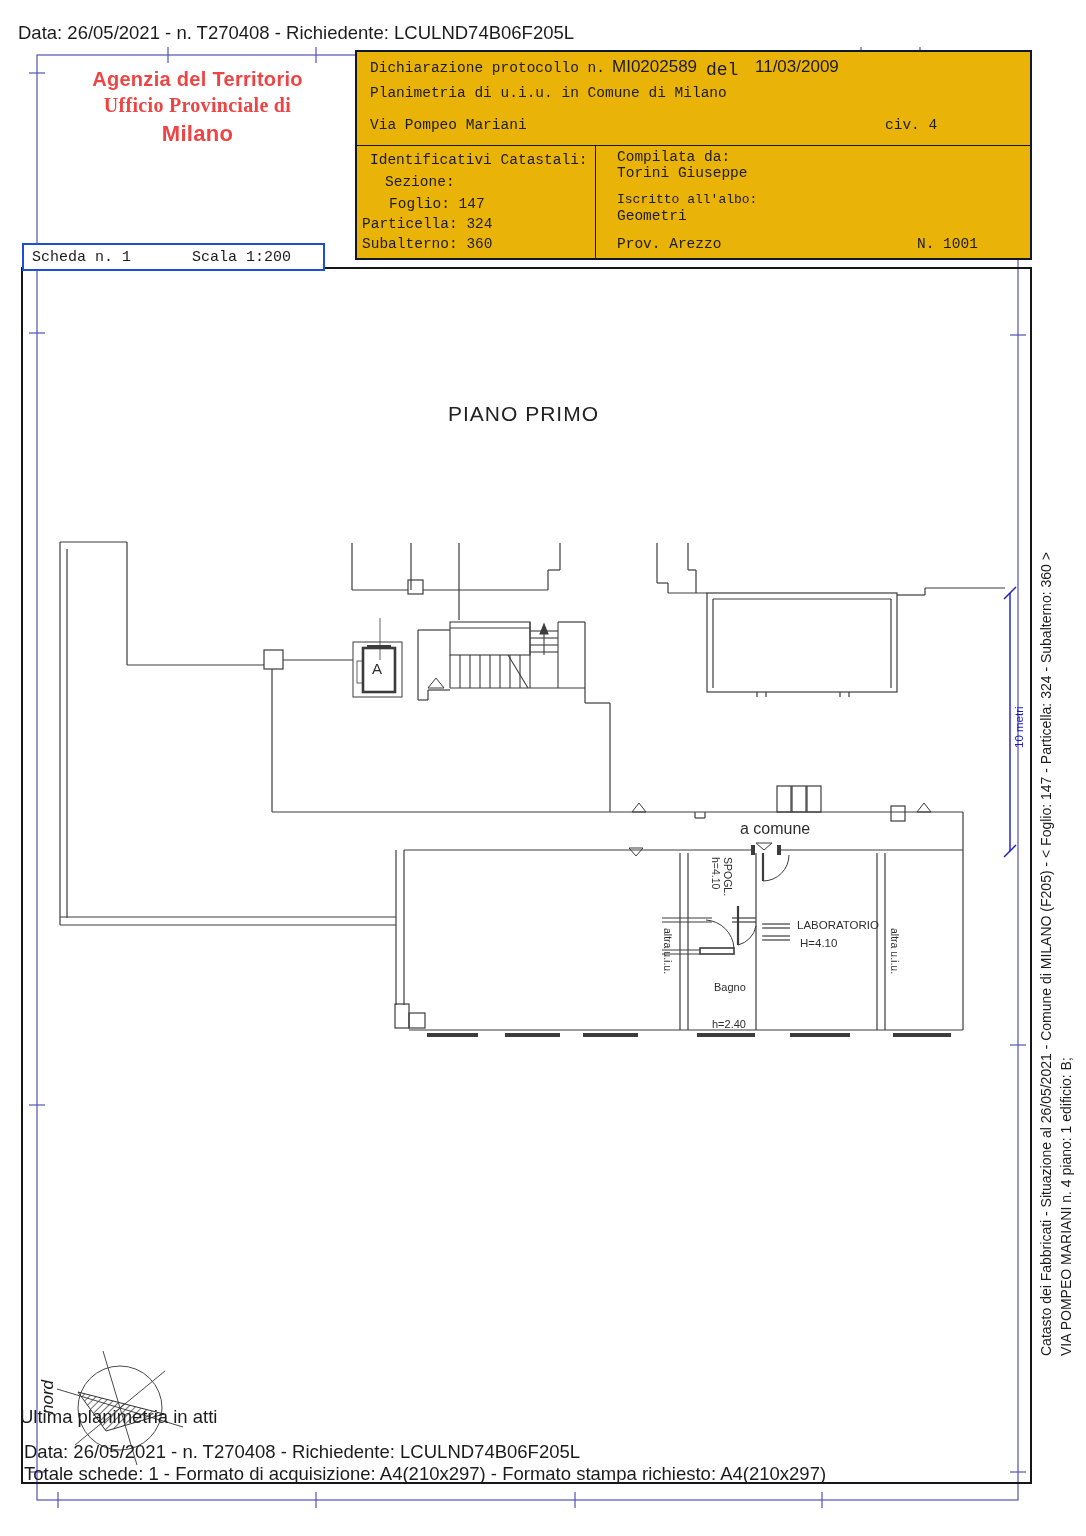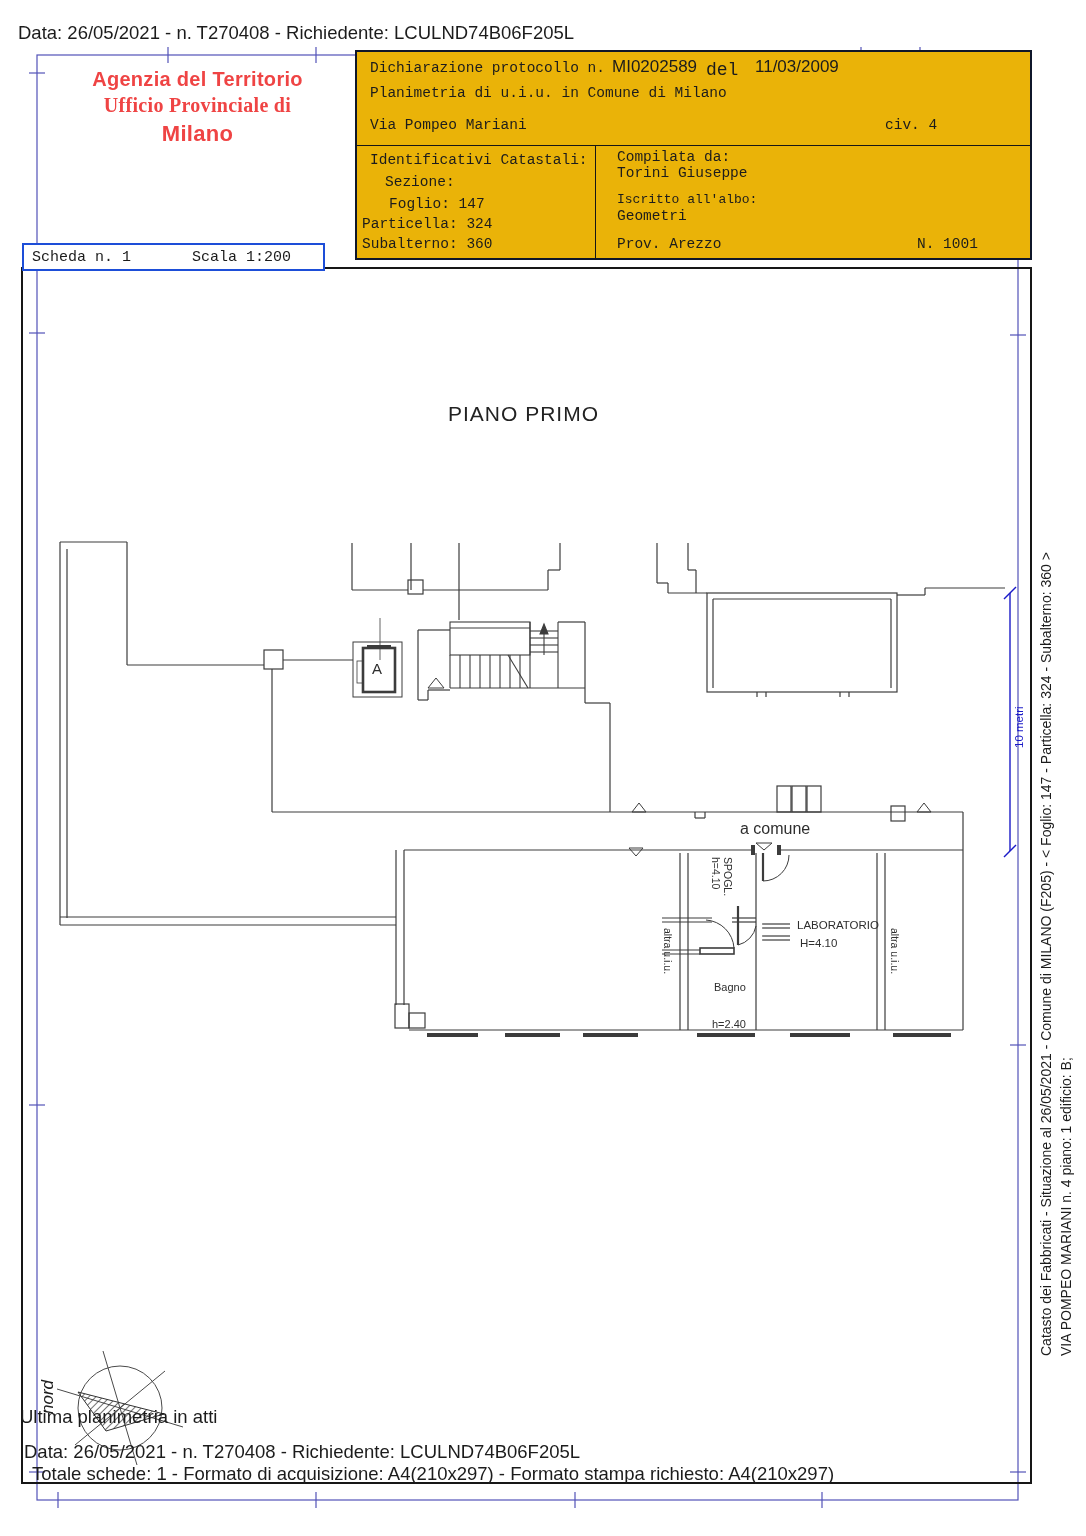--- a/index.html
+++ b/index.html
@@ -273,13 +273,13 @@
 
 <div class="rotm90 blue" style="left:1013px;top:748px;font-size:11.5px;">10 metri</div>
 
 <div class="rotm90" style="left:38px;top:1414px;font-size:17px;font-style:italic;">nord</div>
 
 <div class="rotm90" style="left:1038px;top:1356px;font-size:14px;">Catasto dei Fabbricati - Situazione al 26/05/2021 - Comune di MILANO (F205) - &lt;  Foglio: 147 - Particella: 324 - Subalterno: 360 &gt;</div>
 <div class="rotm90" style="left:1058px;top:1356px;font-size:14px;">VIA POMPEO MARIANI n. 4 piano: 1 edificio: B;</div>
 
 <div class="abs nowrap" style="left:20px;top:1406px;font-size:18.5px;">Ultima planimetria in atti</div>
 <div class="abs nowrap" style="left:24px;top:1441px;font-size:18.5px;">Data: 26/05/2021 - n. T270408 - Richiedente: LCULND74B06F205L</div>
-<div class="abs nowrap" style="left:24px;top:1463px;font-size:18.5px;padding-left:8px;">Totale schede: 1 - Formato di acquisizione: A4(210x297)  - Formato stampa richiesto: A4(210x297)</div>
+<div class="abs nowrap" style="left:24px;top:1463px;font-size:18.5px;">Totale schede: 1 - Formato di acquisizione: A4(210x297)  - Formato stampa richiesto: A4(210x297)</div>
 
 </body></html>

